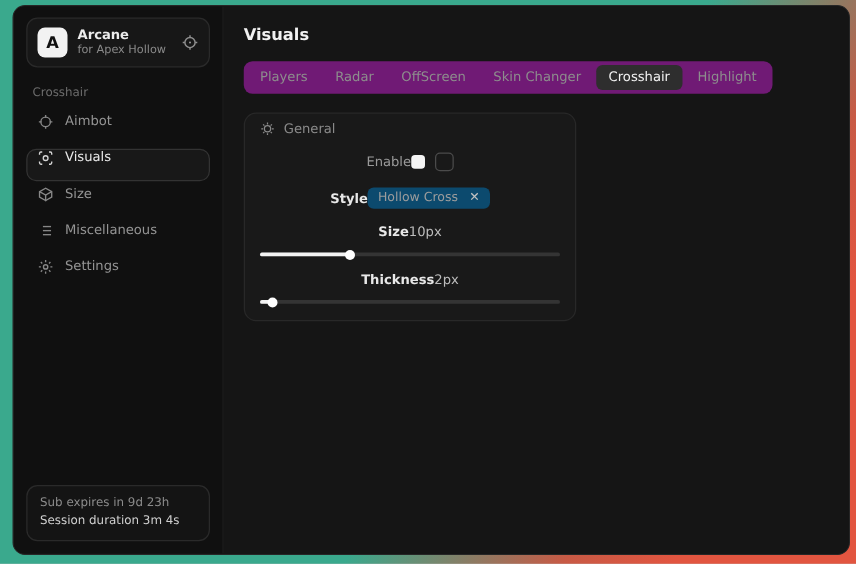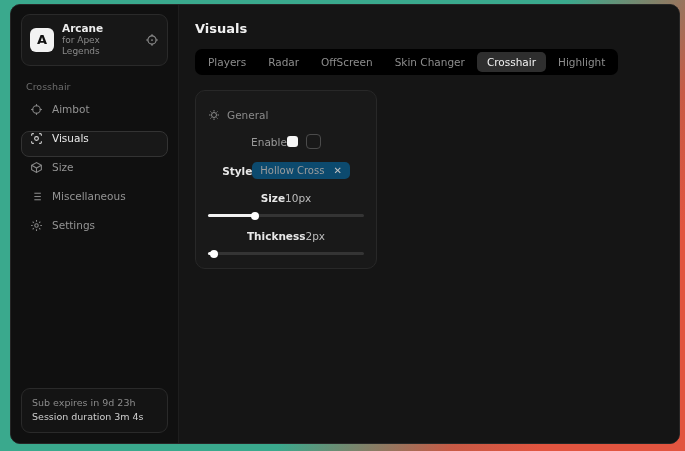--- a/index.html
+++ b/index.html
@@ -45,31 +45,31 @@
   .sidebar-footer {
     margin-top:auto; border:1px solid #2a2a2a; background:#141414;
     border-radius:9px; padding:7px 10px; line-height:1.55;
   }
   .foot-line1 { color:#8b8b8b; font-size:9.5px; }
   .foot-line2 { color:#cfcfcf; font-size:9.5px; }
   
   .main { flex:1; background:#151515; padding:16px 16px; }
   .page-title { color:#f1f1f1; font-size:13px; font-weight:bold; }
   .tabbar {
-    display:inline-flex; background:#000000; border-radius:7px;
+    display:inline-flex; background:#701a75; border-radius:7px;
     padding:3px; gap:2px; margin-top:13px;
   }
   .tab {
     font-size:10.5px; color:#8d8d8d; padding:4px 10px; border-radius:5px;
     cursor:pointer; white-space:nowrap;
   }
   .tab.active { background:#2e2e2e; color:#f2f2f2; }
   .panel {
-    width:182px; margin-top:15px; background:#191919;
-    border:1px solid #282828; border-radius:10px; padding:18px 12px 13px;
+    width:266px; margin-top:15px; background:#191919;
+    border:1px solid #282828; border-radius:10px; padding:6px 12px 13px;
   }
   .panel-header { display:flex; align-items:center; gap:7px; color:#8a8a8a; font-size:10.5px; }
   .row { display:flex; align-items:center; justify-content:center; margin-top:13px; }
   .lbl-dim { color:#9a9a9a; font-size:10.5px; }
   .lbl-bright { color:#e8e8e8; font-size:10.5px; font-weight:bold; }
   .val { color:#bdbdbd; font-size:10.5px; }
   .enable-controls { display:flex; align-items:center; gap:8px; }
   .checkbox-on { width:11px; height:11px; background:#f5f5f5; border-radius:3px; cursor:pointer; }
   .keybind-box { width:15px; height:15px; border:1.5px solid #4b4b4b; border-radius:4px; cursor:pointer; }
   .style-pill {
@@ -90,21 +90,21 @@
 <body>
 
 <div class="window">
 
   <div class="sidebar">
 
     <div class="brand-card">
       <div class="logo">A</div>
       <div class="brand-text">
         <div class="brand-title">Arcane</div>
-        <div class="brand-sub">for Apex Legends</div>
+        <div class="brand-sub">for Apex Hollow</div>
       </div>
       <span class="brand-icon">
         <svg width="14" height="14" viewBox="0 0 24 24" fill="none" stroke="currentColor" stroke-width="2">
           <circle cx="12" cy="12" r="7"></circle>
             <circle cx="12" cy="12" r="1.5" fill="currentColor" stroke="none"></circle>
           <line x1="12" y1="2" x2="12" y2="5"></line>
             <line x1="12" y1="19" x2="12" y2="22"></line>
           <line x1="2" y1="12" x2="5" y2="12"></line>
             <line x1="19" y1="12" x2="22" y2="12"></line>
         </svg>

